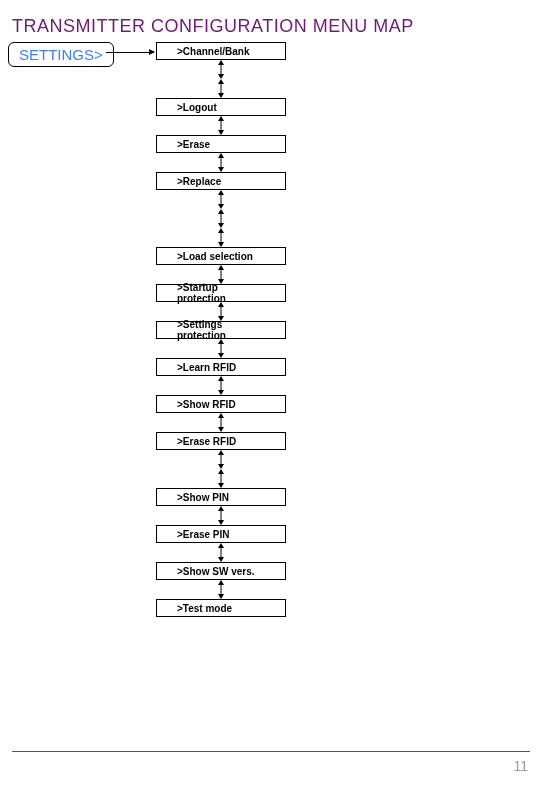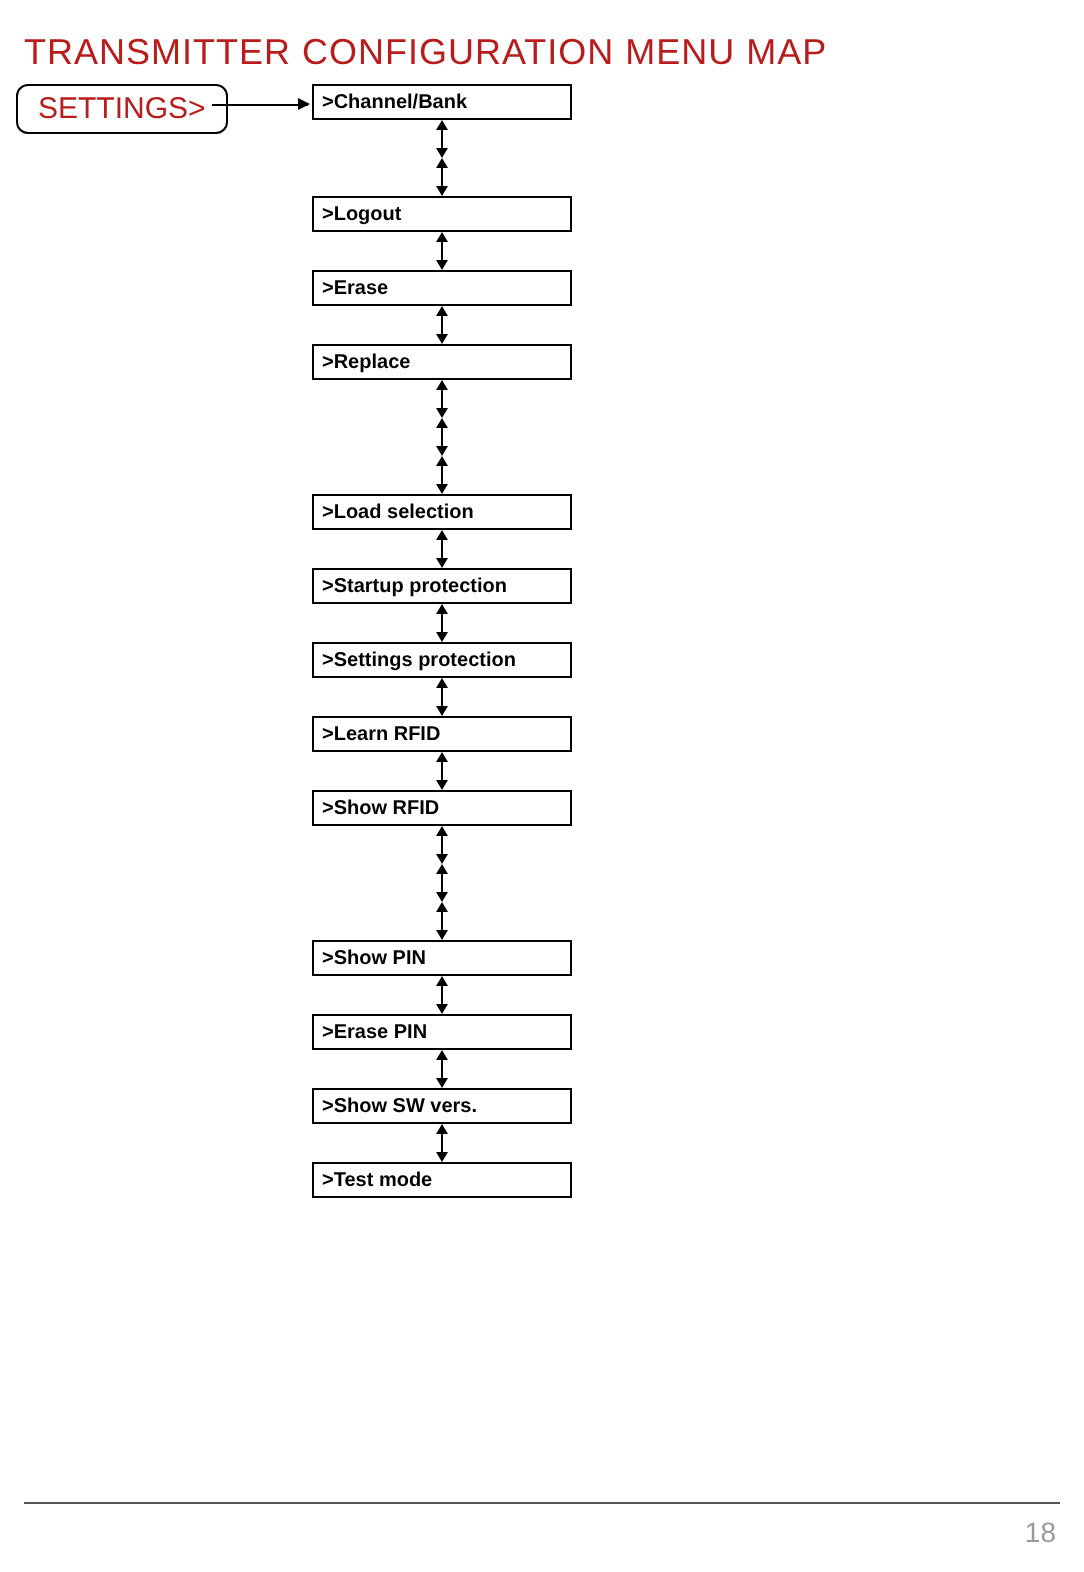--- a/index.html
+++ b/index.html
@@ -12,33 +12,33 @@
       height: 786px;
       background: #fff;
       font-family: Arial, Helvetica, sans-serif;
       position: relative;
     }
     .title {
       position: absolute;
       top: 16px;
       left: 12px;
       font-size: 18px;
-      color: #b91c1c;
+      color: #701a75;
       letter-spacing: 0.5px;
       font-weight: 300;
     }
     .settings-box {
       position: absolute;
       top: 42px;
       left: 8px;
       border: 1px solid #000;
       border-radius: 6px;
       padding: 3px 10px;
       font-size: 15px;
-      color: #b91c1c;
+      color: #3b82f6;
     }
     .arrow-right {
       position: absolute;
       top: 52px;
       left: 106px;
       width: 48px;
       height: 1px;
       background: #000;
     }
     .arrow-right::after {
@@ -54,21 +54,21 @@
     }
     .menu-column {
       position: absolute;
       top: 42px;
       left: 156px;
       width: 130px;
     }
     .menu-item {
       border: 1px solid #000;
       height: 18px;
-      padding: 0 4px;
+      padding: 0 20px;
       font-size: 10px;
       font-weight: 600;
       display: flex;
       align-items: center;
       background: #fff;
     }
     .connector {
       height: 19px;
       position: relative;
     }
@@ -180,20 +180,21 @@
     <div class="menu-item">&gt;Learn RFID</div>
     <div class="connector">
       <div class="arr-up"></div>
       <div class="arr-down"></div>
     </div>
     <div class="menu-item">&gt;Show RFID</div>
     <div class="connector">
       <div class="arr-up"></div>
       <div class="arr-down"></div>
     </div>
+    <div class="menu-item">&gt;Erase RFID</div>
     <div class="connector">
       <div class="arr-up"></div>
       <div class="arr-down"></div>
     </div>
     <div class="connector">
       <div class="arr-up"></div>
       <div class="arr-down"></div>
     </div>
     <div class="menu-item">&gt;Show PIN</div>
     <div class="connector">
@@ -207,13 +208,13 @@
     </div>
     <div class="menu-item">&gt;Show SW vers.</div>
     <div class="connector">
       <div class="arr-up"></div>
       <div class="arr-down"></div>
     </div>
     <div class="menu-item">&gt;Test mode</div>
   </div>
 
 <div class="footer-line"></div>
-<div class="page-number">18</div>
+<div class="page-number">11</div>
 
 </body></html>

